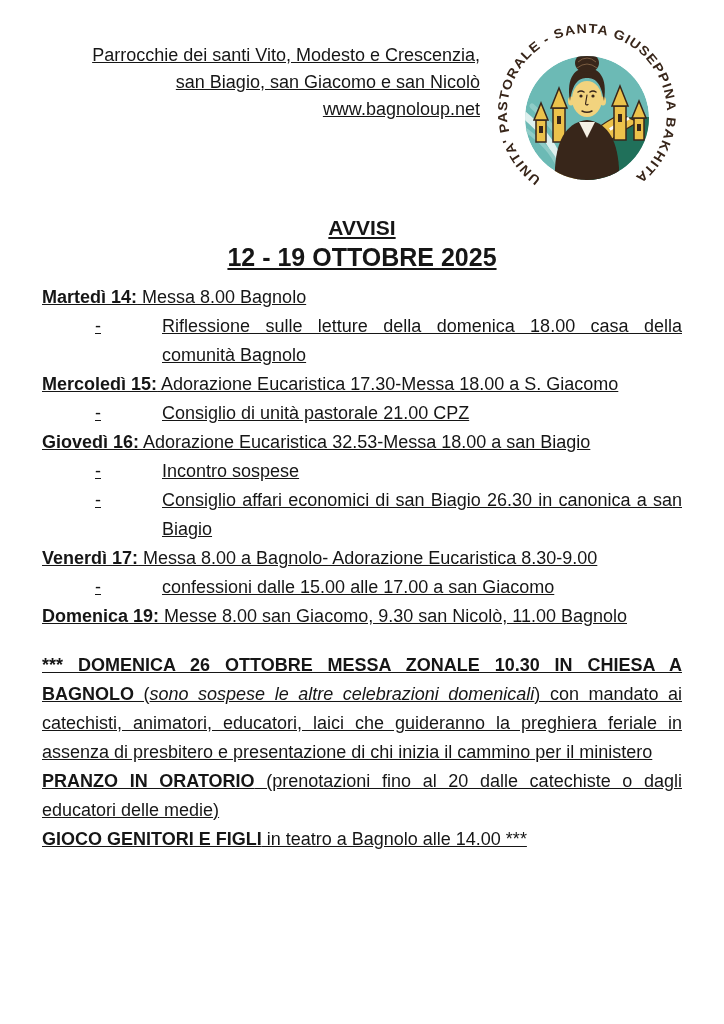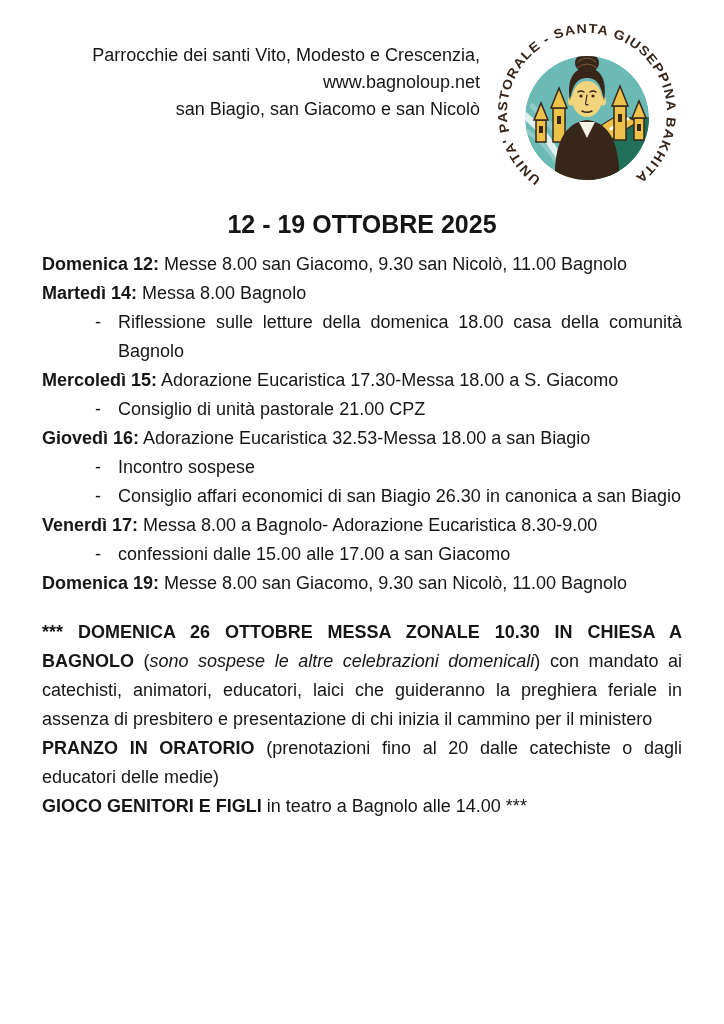--- a/index.html
+++ b/index.html
@@ -1,54 +1,55 @@
 <!DOCTYPE html>
 <html><head>
 <meta charset="utf-8">
 <style>
   html,body{margin:0;padding:0;background:#ffffff;}
   .page{
     width:724px;height:1024px;background:#ffffff;box-sizing:border-box;
     padding:18px 42px 0 42px;overflow:hidden;color:#161616;
     font-family:"Liberation Sans","DejaVu Sans",sans-serif;
+    text-decoration:underline;
   }
   .header{display:flex;align-items:flex-start;}
   .header-text{
     flex:1;text-align:right;font-size:18px;line-height:27px;
     padding-top:24px;margin-right:12px;
   }
   .logo-wrap{flex:none;width:190px;height:190px;}
   .intro{font-size:18px;line-height:26px;margin-top:0;}
   .title-1{text-align:center;font-weight:bold;font-size:21px;line-height:27px;margin-top:6px;}
   .title-2{text-align:center;font-weight:bold;font-size:25px;line-height:33px;}
   .schedule{margin-top:9px;font-size:18px;line-height:29px;}
   .schedule p{margin:0;}
   .day b{font-weight:bold;}
   .bullet{display:flex;margin-left:53px;}
   .dash{flex:none;width:23px;}
-  .btext{flex:1;text-align:justify;}
+  .btext{flex:1;text-align:justify;margin-left:44px;}
   .annc{margin-top:20px;font-size:18px;line-height:29px;}
   .annc p{margin:0;text-align:justify;}
   .annc b{font-weight:bold;}
   .annc i{font-style:italic;}
   .ring-text{
     font-family:"Liberation Sans","DejaVu Sans",sans-serif;
     font-weight:bold;font-size:13px;letter-spacing:1px;
   }
 </style>
 </head>
 <body>
 
 <div class="page">
 
   <div class="header">
     <div class="header-text">
       <div>Parrocchie dei santi Vito, Modesto e Crescenzia,</div>
+      <div>san Biagio, san Giacomo e san Nicolò</div>
       <div>www.bagnoloup.net</div>
-      <div>san Biagio, san Giacomo e san Nicolò</div>
     </div>
     <div class="logo-wrap">
       <svg width="190" height="190" viewBox="0 0 190 190">
         <defs>
           <path id="ringPath" d="M 49.1 160.5 A 80 80 0 1 1 140.9 160.5" fill="none"></path>
           <clipPath id="discClip">
               <circle cx="95" cy="100" r="62"></circle>
             </clipPath>
         </defs>
         <g clip-path="url(#discClip)">
@@ -103,25 +104,25 @@
         </g>
 
         <text class="ring-text" fill="#38261A">
           <textPath href="#ringPath" startOffset="0" textLength="402" lengthAdjust="spacingAndGlyphs">UNITA' PASTORALE - SANTA GIUSEPPINA BAKHITA</textPath>
         </text>
       </svg>
     </div>
   </div>
 
 
+  <div class="title-1">AVVISI</div>
   <div class="title-2">12 - 19 OTTOBRE 2025</div>
 
   <div class="schedule">
 
-    <p class="day"><b>Domenica 12:</b><span> Messe 8.00 san Giacomo, 9.30 san Nicolò, 11.00 Bagnolo</span></p>
 
 
     <p class="day"><b>Martedì 14:</b><span> Messa 8.00 Bagnolo</span></p>
     <div class="bullet">
         <span class="dash">-</span>
         <span class="btext">Riflessione sulle letture della domenica 18.00 casa della comunità Bagnolo</span>
       </div>
 
     <p class="day"><b>Mercoledì 15:</b><span> Adorazione Eucaristica 17.30-Messa 18.00 a S. Giacomo</span></p>
     <div class="bullet">

